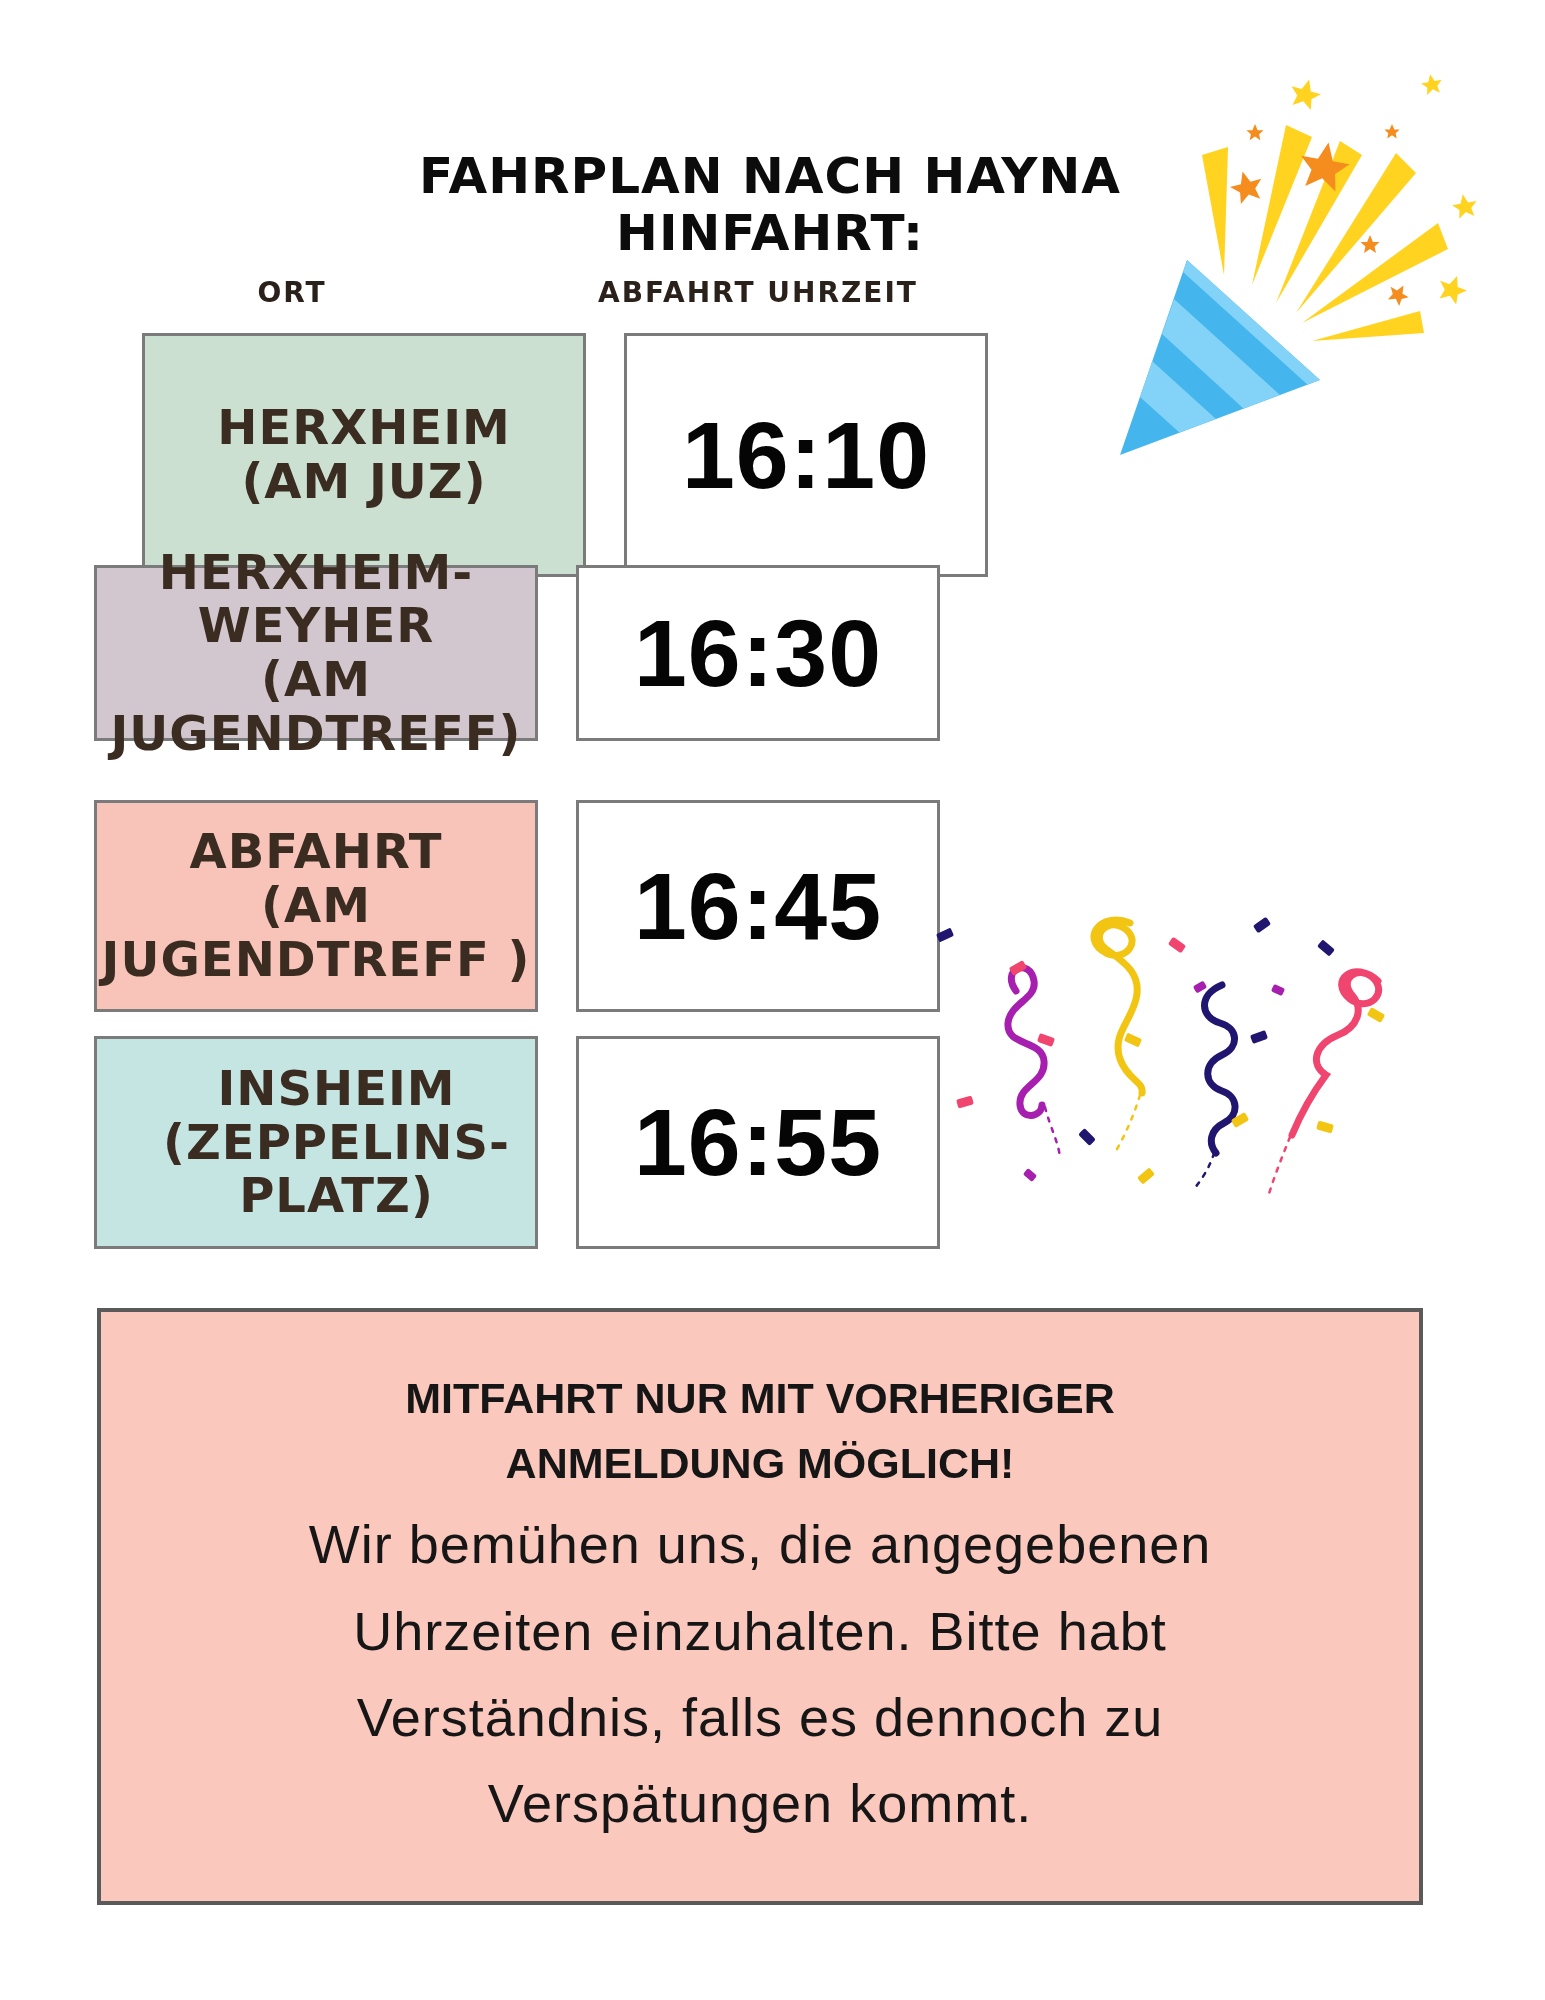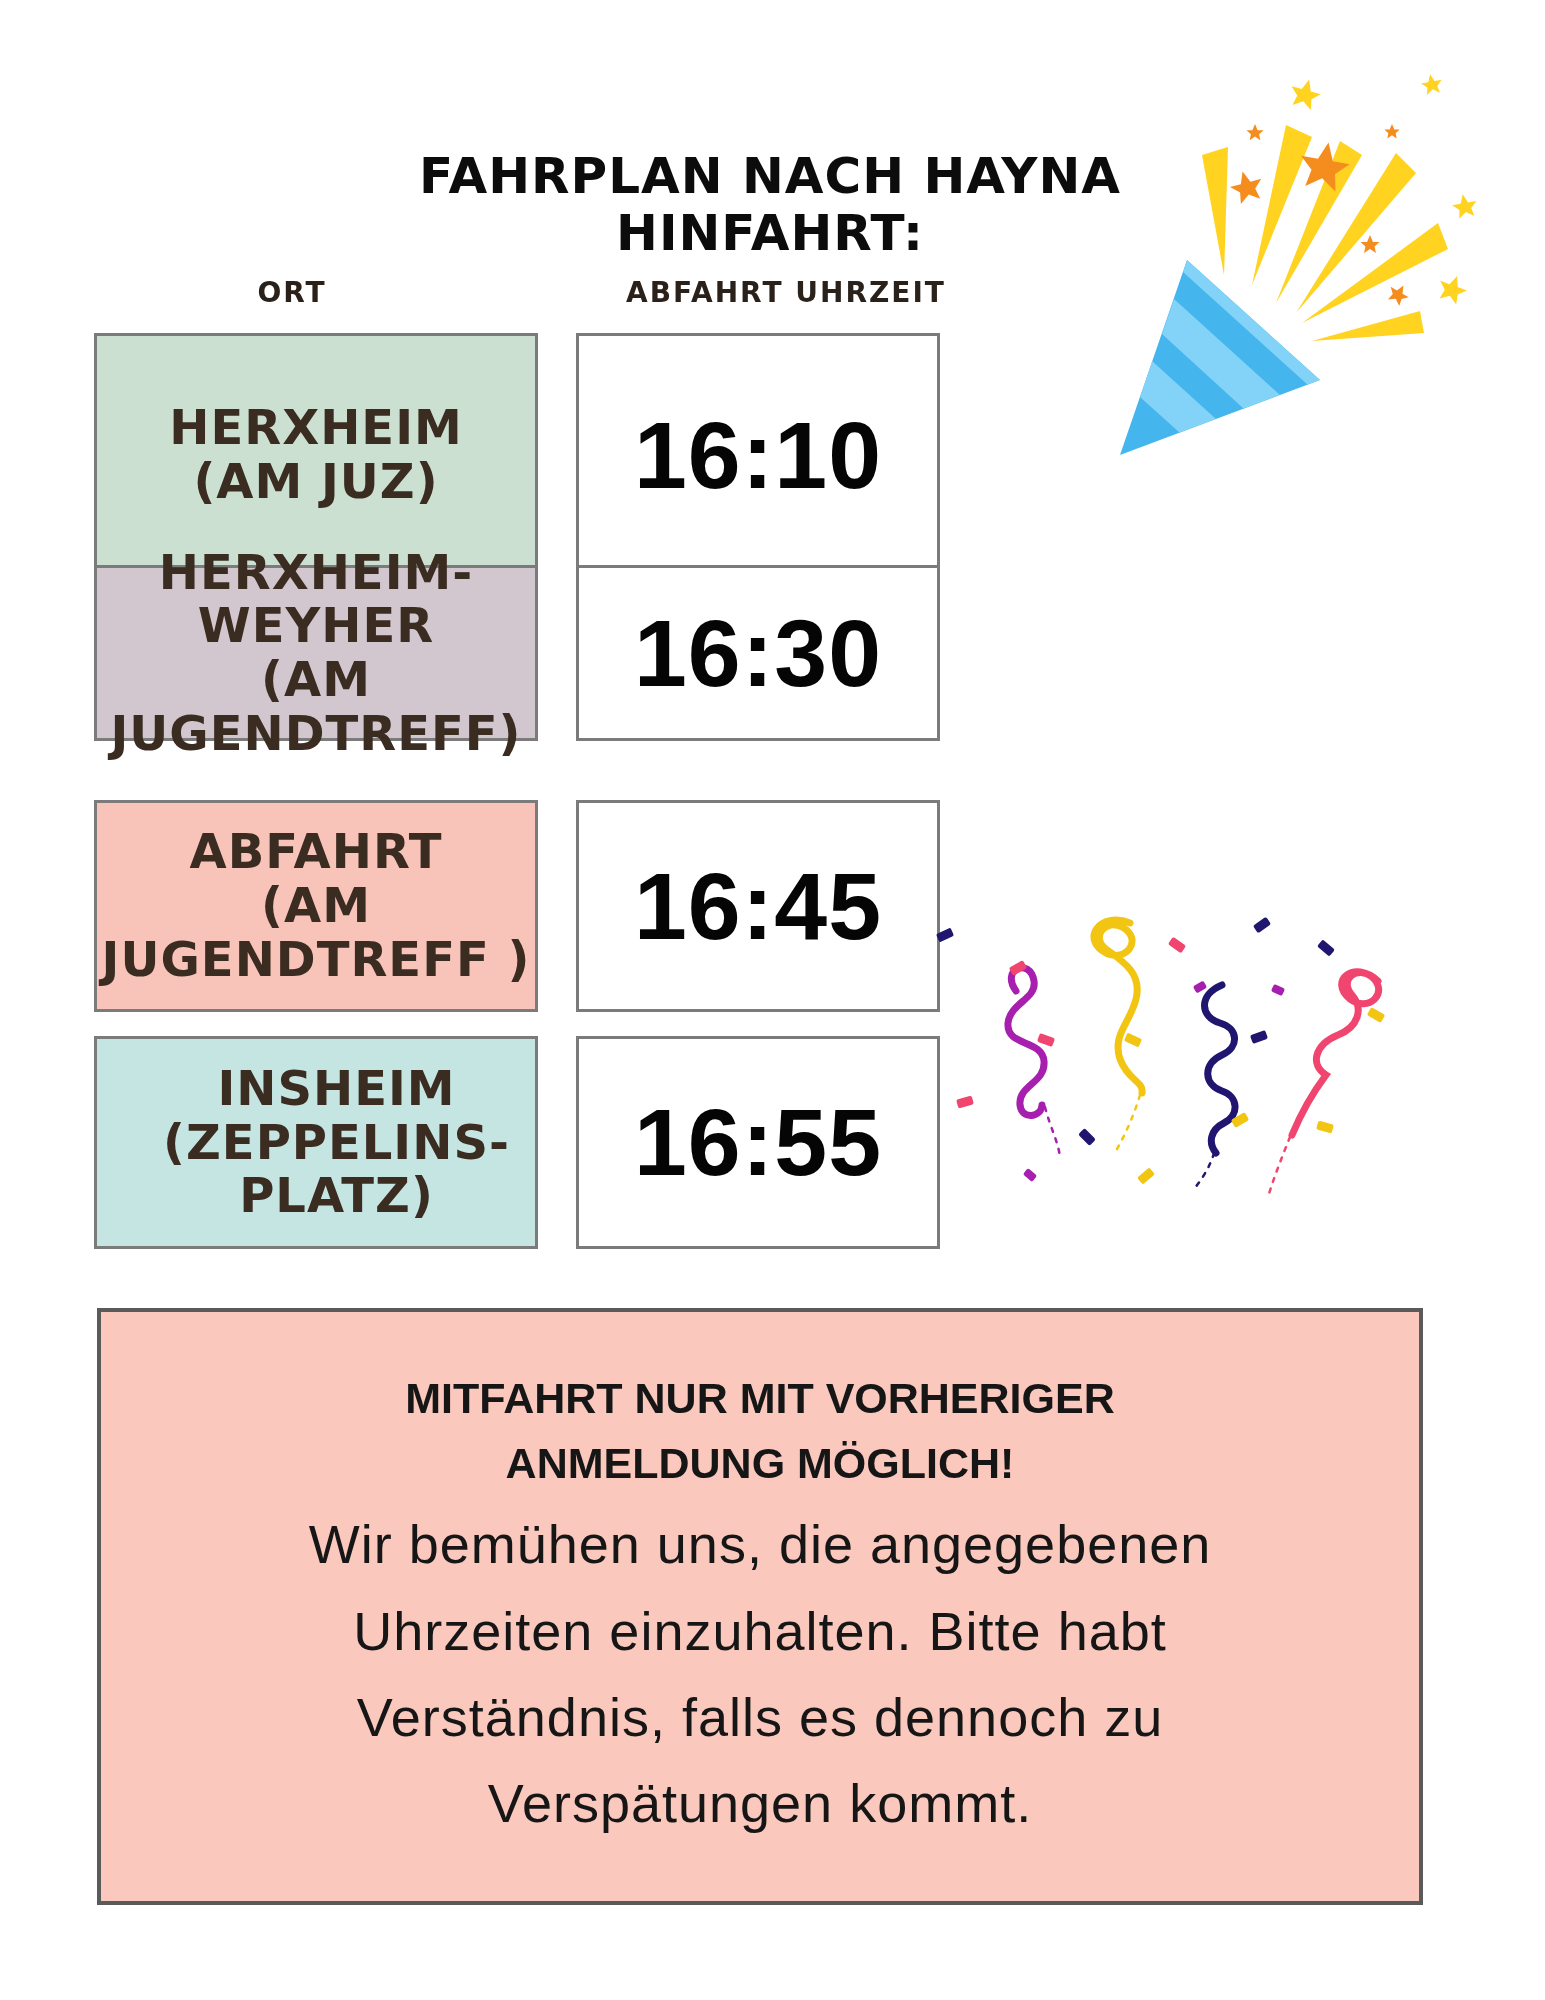--- a/index.html
+++ b/index.html
@@ -10,36 +10,36 @@
   .page-title{
     position:absolute;left:250px;top:148px;width:1040px;
     text-align:center;font-weight:bold;font-size:50px;line-height:1.14;
     letter-spacing:1px;color:#0c0c0c;white-space:pre-line;
   }
   .col-header{
     position:absolute;top:276px;font-weight:bold;font-size:28px;
     letter-spacing:2px;color:#2a211b;text-align:center;
   }
   .col-header.ort{left:70px;width:444px;}
-  .col-header.abfahrt{left:604px;width:364px;text-align:center;}
+  .col-header.abfahrt{left:576px;width:364px;text-align:center;}
   .loc-box{
     position:absolute;left:94px;width:444px;box-sizing:border-box;
     border:3px solid #7b7b7b;
     display:flex;align-items:center;justify-content:center;
     text-align:center;font-weight:bold;font-size:48px;line-height:1.12;
     letter-spacing:1px;color:#3b2c22;white-space:pre-line;
   }
   .time-box{
     position:absolute;left:576px;width:364px;box-sizing:border-box;
     background:#ffffff;border:3px solid #7b7b7b;
     display:flex;align-items:center;justify-content:center;
     font-family:"Liberation Sans", sans-serif;font-weight:bold;
     font-size:95px;color:#050505;letter-spacing:1px;
   }
-  .r1{top:333px;height:244px;}
+  .r1{top:333px;height:244px;margin-left:48px;}
   .r2{top:565px;height:176px;}
   .r3{top:800px;height:212px;}
   .r4{top:1036px;height:213px;}
   .notice-box{
     position:absolute;left:97px;top:1308px;width:1326px;height:597px;
     box-sizing:border-box;border:4px solid #5a5a5a;background:#fac8bd;
     display:flex;flex-direction:column;align-items:center;justify-content:center;
     text-align:center;font-family:"Liberation Sans", sans-serif;color:#161616;
   }
   .notice-heading{

